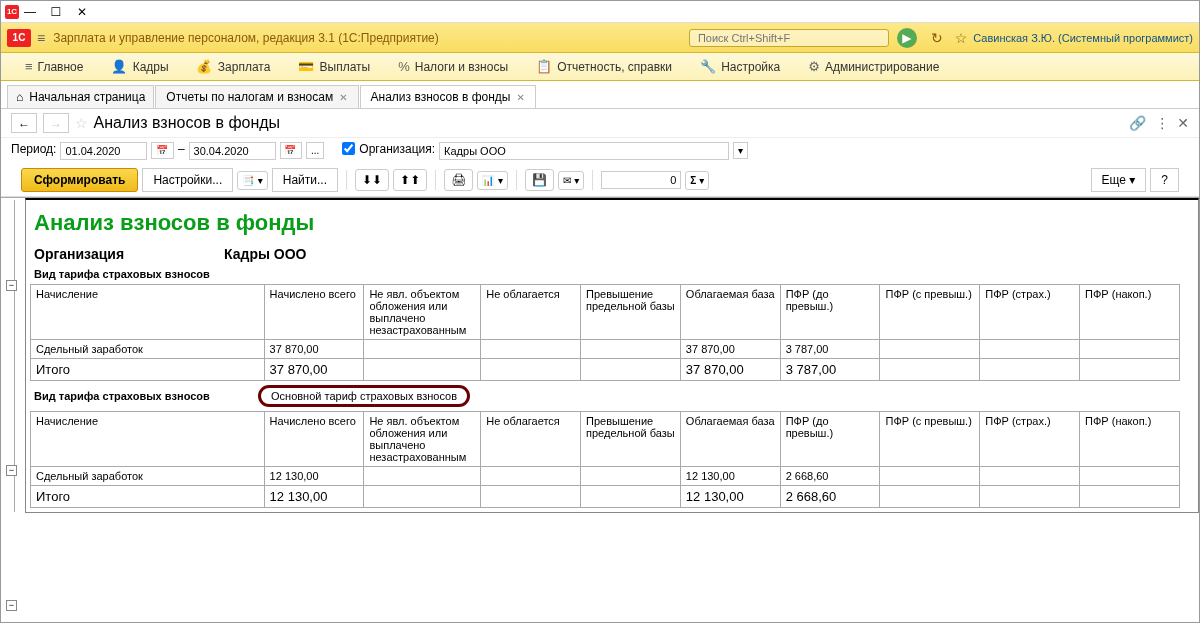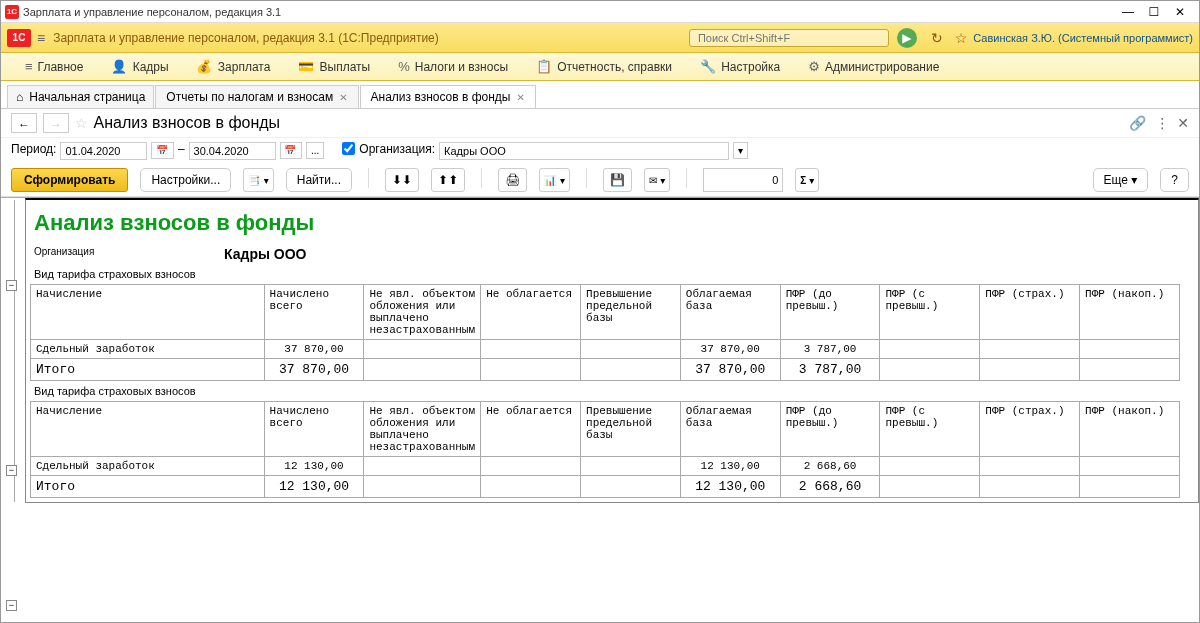--- a/index.html
+++ b/index.html
@@ -29,55 +29,54 @@
 .navbtn { border: 1px solid #ccc; padding: 2px 6px; background: #fff; cursor: pointer; font-size: 12px; }
 .star-empty { color: #ccc; font-size: 14px; }
 .page-title { font-size: 16px; font-weight: normal; }
 .right-tools { margin-left: auto; display: flex; gap: 8px; align-items: center; }
 .tool-icon { font-size: 14px; color: #666; cursor: pointer; }
 .filter-row { display: flex; align-items: flex-start; padding: 4px 10px; gap: 4px; font-size: 12px; }
 .date-input { border: 1px solid #ccc; padding: 2px 4px; width: 87px; font-size: 11px; }
 .cal-btn { border: 1px solid #ccc; padding: 2px 4px; background: #fff; cursor: pointer; font-size: 10px; }
 .org-select { border: 1px solid #ccc; padding: 2px 4px; width: 290px; font-size: 11px; }
 .checkbox { width: 13px; height: 13px; }
-.action-row { display: flex; padding: 4px 10px; gap: 12px; border-bottom: 1px solid #ddd; }
+.action-row { display: flex; align-items: center; padding: 4px 20px; gap: 4px; border-bottom: 1px solid #ddd; }
 .btn-primary { background: linear-gradient(#fad84e, #f0bb1a); border: 1px solid #cc8800; padding: 4px 12px; font-weight: bold; font-size: 12px; cursor: pointer; border-radius: 3px; }
-.btn-secondary { border: 1px solid #ccc; background: #fff; padding: 4px 10px; font-size: 12px; cursor: pointer; border-radius: 5px; }
+.btn-secondary { border: 1px solid #ccc; background: #fff; padding: 4px 10px; font-size: 12px; cursor: pointer; border-radius: 0; }
 .btn-icon { border: 1px solid #ccc; background: #fff; padding: 3px 6px; font-size: 12px; cursor: pointer; border-radius: 3px; }
 .btn-split { border: 1px solid #ccc; background: #fff; padding: 3px 4px; font-size: 10px; cursor: pointer; border-radius: 3px; display: flex; align-items: center; gap: 3px; }
 .num-input { border: 1px solid #ccc; padding: 2px 4px; width: 80px; text-align: right; font-size: 11px; }
 .sep { width: 1px; height: 20px; background: #ddd; margin: 0 4px; }
 .report-area { overflow: auto; height: calc(623px - 22px - 30px - 28px - 28px - 30px - 30px - 32px); border-top: 1px solid #aaa; }
 .report-inner { margin-left: 24px; border: 1px solid #888; border-top: 2px solid #000; padding: 0; position: relative; }
 .tree-line { position: absolute; left: -12px; top: 0; bottom: 0; width: 1px; background: #aaa; }
 .collapse-btn { position: absolute; left: -20px; width: 11px; height: 11px; border: 1px solid #888; background: #fff; font-size: 9px; line-height: 9px; text-align: center; cursor: pointer; }
 .report-body { background: #fff; padding: 10px 4px 4px 4px; }
 .report-title { font-family: Arial; font-size: 22px; font-weight: bold; color: #099e19; padding: 0 4px 8px 4px; }
 .info-row { display: flex; padding: 2px 4px; }
-.info-label { width: 190px; font-weight: normal; font-size: 10px; }
+.info-label { width: 190px; font-weight: bold; font-size: 14px; }
 .info-value { font-weight: bold; font-size: 14px; }
 .section-title { font-size: 20px; font-weight: bold; color: #099e19; padding: 16px 4px 6px 4px; }
 .tariff-row { display: flex; padding: 4px 4px; font-size: 11px; align-items: center; }
-.tariff-label { width: 224px; }
+.tariff-label { width: 224px; font-weight: bold; }
 .tariff-value { color: #000; }
 .highlight { border: 3px solid #6a0000; border-radius: 14px; padding: 2px 10px; }
-table.data { border-collapse: collapse; width: calc(1200px - 50px); margin: 0 0; table-layout: fixed; font-family: Liberation Mono, monospace; }
+table.data { border-collapse: collapse; width: calc(1200px - 50px); margin: 0 0; table-layout: fixed; }
 table.data th, table.data td { border: 1px solid #aaa; padding: 3px 5px; font-size: 11px; text-align: left; vertical-align: top; }
 table.data th { font-weight: normal; }
-table.data td.num, table.data th.num { text-align: center; }
+table.data td.num, table.data th.num { text-align: left; }
 tr.total td { font-size: 13px; }
 .col-name { width: 220px; }
 .col-num { width: 94px; }
 </style>
 </head>
 <body>
 
 <div class="titlebar">
   <div class="titlebar-icon">1C</div>
-  <div class="titlebar-text">Зарплата и управление персоналом, редакция 3.1</div>
   <div class="winbtns">
     <div class="winbtn">—</div>
     <div class="winbtn">☐</div>
     <div class="winbtn">✕</div>
   </div>
 </div>
 
 <div class="headerbar">
   <div class="logo1c">1C</div>
   <div class="hamburger">≡</div>
@@ -244,20 +243,21 @@
           <td class="num">3 787,00</td>
           <td></td>
               <td></td>
               <td></td>
         </tr>
       </tbody>
         </table>
 
       <div class="tariff-row">
         <div class="tariff-label">Вид тарифа страховых взносов</div>
+        <div class="tariff-value highlight">Основной тариф страховых взносов</div>
       </div>
 
       <table class="data">
         <tbody>
             <tr>
           <th class="col-name">Начисление</th>
           <th class="col-num">Начислено всего</th>
           <th style="width:110px">Не явл. объектом обложения или выплачено незастрахованным</th>
           <th class="col-num">Не облагается</th>
           <th class="col-num">Превышение предельной базы</th>

